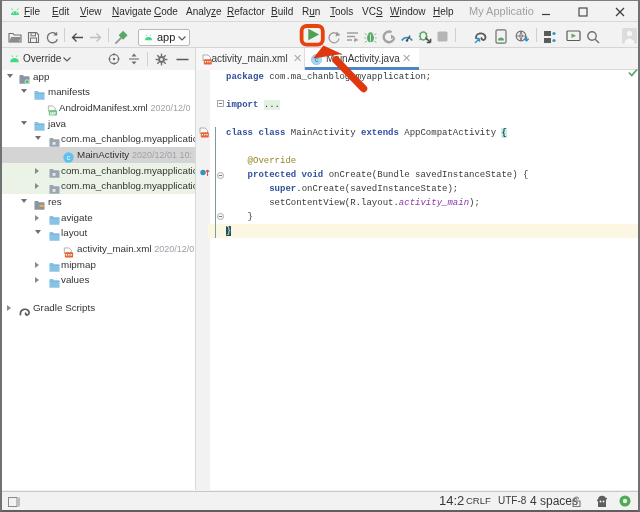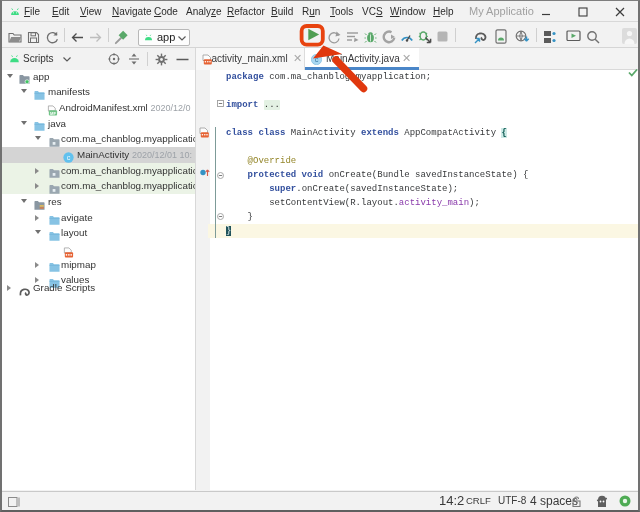--- a/index.html
+++ b/index.html
@@ -44,21 +44,21 @@
   #tabul{position:absolute;left:109px;top:19px;width:114px;height:3px;background:#4a86c8;}
   .tabtxt{position:absolute;top:0;height:22px;line-height:22px;font-size:10px;color:#38383a;}
   .tabx{position:absolute;top:0;height:22px;line-height:21px;font-size:11px;color:#a8a8a8;}
   #gutter{position:absolute;left:0;top:22px;width:14px;height:420px;background:#f2f2f2;}
   #caretline{position:absolute;left:12px;top:176px;width:430px;height:14px;background:#fbf7e3;}
   #vcsline{position:absolute;left:18.5px;top:79px;width:1.1px;height:111px;background:#7d9b98;}
   pre#code{position:absolute;left:30px;top:22px;margin:0;font-family:"Liberation Mono",monospace;
            font-size:9px;line-height:14px;color:#36383a;}
   pre#code .k{color:#33509e;font-weight:bold;}
   pre#code .o{color:#94862a;}
-  pre#code .i{color:#8a3bab;}
+  pre#code .i{color:#8a3bab;font-style:italic;}
   pre#code .fold{background:#e3f1e3;color:#2d2d2d;border-radius:1px;}
   pre#code .brace{background:#cdeae6;color:#0d5a52;font-weight:bold;}
   pre#code .cur{background:#21535b;color:#e8f5f5;}
   
   #statusbar{position:absolute;left:2px;top:491px;width:636px;height:19px;background:#f2f2f2;
              border-top:1px solid #c9c9c9;box-sizing:border-box;font-size:10.2px;color:#3a3a3a;}
   .sbitem{position:absolute;top:0;height:19px;line-height:18px;}
 </style>
 </head>
 <body>
@@ -226,21 +226,21 @@
   </svg>
 </div>
 
 <div id="panel">
   <div id="panelhead">
     <svg class="abs" style="left:7px;top:6px" width="11" height="10" viewBox="0 0 14 12">
       <path d="M1.5 10 a5.5 5.2 0 0 1 11 0 z" fill="#3ddc84"></path>
       <line x1="4.6" y1="3.3" x2="3.4" y2="1.5" stroke="#3ddc84" stroke-width="1.2"></line>
       <line x1="9.4" y1="3.3" x2="10.6" y2="1.5" stroke="#3ddc84" stroke-width="1.2"></line>
     </svg>
-    <span class="abs" style="left:21px;top:0;height:22px;line-height:22px;font-size:10px;color:#333333;">Scripts</span>
+    <span class="abs" style="left:21px;top:0;height:22px;line-height:22px;font-size:10px;color:#333333;">Override</span>
     <svg class="abs" style="left:61px;top:9px" width="8" height="5" viewBox="0 0 8 5">
         <path d="M0.5 0.5 L4 4 L7.5 0.5" fill="none" stroke="#5a5a5a" stroke-width="1.2"></path>
       </svg>
     <svg class="abs" style="left:106px;top:5px" width="12" height="12" viewBox="0 0 12 12">
       <circle cx="6" cy="6" r="4.6" fill="none" stroke="#6e6e6e" stroke-width="1.1"></circle>
       <circle cx="6" cy="6" r="1.2" fill="#6e6e6e"></circle>
       <path d="M6 0.3 V2.5 M6 9.5 V11.7 M0.3 6 H2.5 M9.5 6 H11.7" stroke="#6e6e6e" stroke-width="1.1"></path>
     </svg>
     <svg class="abs" style="left:126px;top:5px" width="12" height="12" viewBox="0 0 12 12">
       <line x1="1" y1="6" x2="11" y2="6" stroke="#6e6e6e" stroke-width="1.1"></line>
@@ -380,20 +380,21 @@
       <div class="trow" style="top:193.0px;">
         <span style="position:absolute;left:61px;top:2.5px;width:13px;height:12px;">
           <svg class="ticon" width="11" height="12" viewBox="0 0 11 12">
             <path d="M1 1 h5 l2.5 2.5 v3 h-7.5 z" fill="#fdfdfd" stroke="#9a9a9a" stroke-width="0.8"></path>
             <rect x="1.5" y="5.8" width="9" height="5.6" rx="1" fill="#e66334"></rect>
             <circle cx="3.3" cy="8.6" r="0.9" fill="#fff"></circle>
             <circle cx="5.9" cy="8.6" r="0.9" fill="#fff"></circle>
             <circle cx="8.4" cy="8.6" r="0.9" fill="#fff"></circle>
           </svg>
         </span>
+        <span class="lbl" style="left:75px">activity_main.xml <span class="date">2020/12/0</span></span>
       </div>
       <div class="trow" style="top:208.7px;">
         <span class="arrow arr-closed" style="left:33px"></span>
         <span style="position:absolute;left:47px;top:2.5px;width:13px;height:12px;">
           <svg class="ticon" width="12" height="11" viewBox="0 0 12 11">
             <path d="M0.5 10 V1.5 a0.8 0.8 0 0 1 0.8 -0.8 H4.2 L5.5 2 H10.7 a0.8 0.8 0 0 1 0.8 0.8 V10 Z" fill="#87c3e4"></path>
             <path d="M0.5 3.2 H11.5" stroke="#6fb0d8" stroke-width="0.7"></path>
           </svg>
         </span>
         <span class="lbl" style="left:59px">mipmap</span>
@@ -401,21 +402,21 @@
       <div class="trow" style="top:224.3px;">
         <span class="arrow arr-closed" style="left:33px"></span>
         <span style="position:absolute;left:47px;top:2.5px;width:13px;height:12px;">
           <svg class="ticon" width="12" height="11" viewBox="0 0 12 11">
             <path d="M0.5 10 V1.5 a0.8 0.8 0 0 1 0.8 -0.8 H4.2 L5.5 2 H10.7 a0.8 0.8 0 0 1 0.8 0.8 V10 Z" fill="#87c3e4"></path>
             <path d="M0.5 3.2 H11.5" stroke="#6fb0d8" stroke-width="0.7"></path>
           </svg>
         </span>
         <span class="lbl" style="left:59px">values</span>
       </div>
-      <div class="trow" style="top:232px;padding-left:9px;">
+      <div class="trow" style="top:252px;padding-left:9px;">
         <span class="arrow arr-closed" style="left:5px"></span>
         <span style="position:absolute;left:17px;top:2.5px;width:13px;height:12px;">
           <svg class="ticon" width="13" height="11" viewBox="0 0 13 11">
             <path d="M1.8 10 Q1 4 5.8 3 Q10.4 2.2 11.6 5.4 Q12.6 8.2 10.4 9.4 Q8.8 10.2 8 8.8 Q7.4 7.6 8.4 6.8" fill="none" stroke="#5c5c5c" stroke-width="2"></path>
           </svg>
         </span>
         <span class="lbl" style="left:31px">Gradle Scripts</span>
       </div>
     </div>
 </div>

